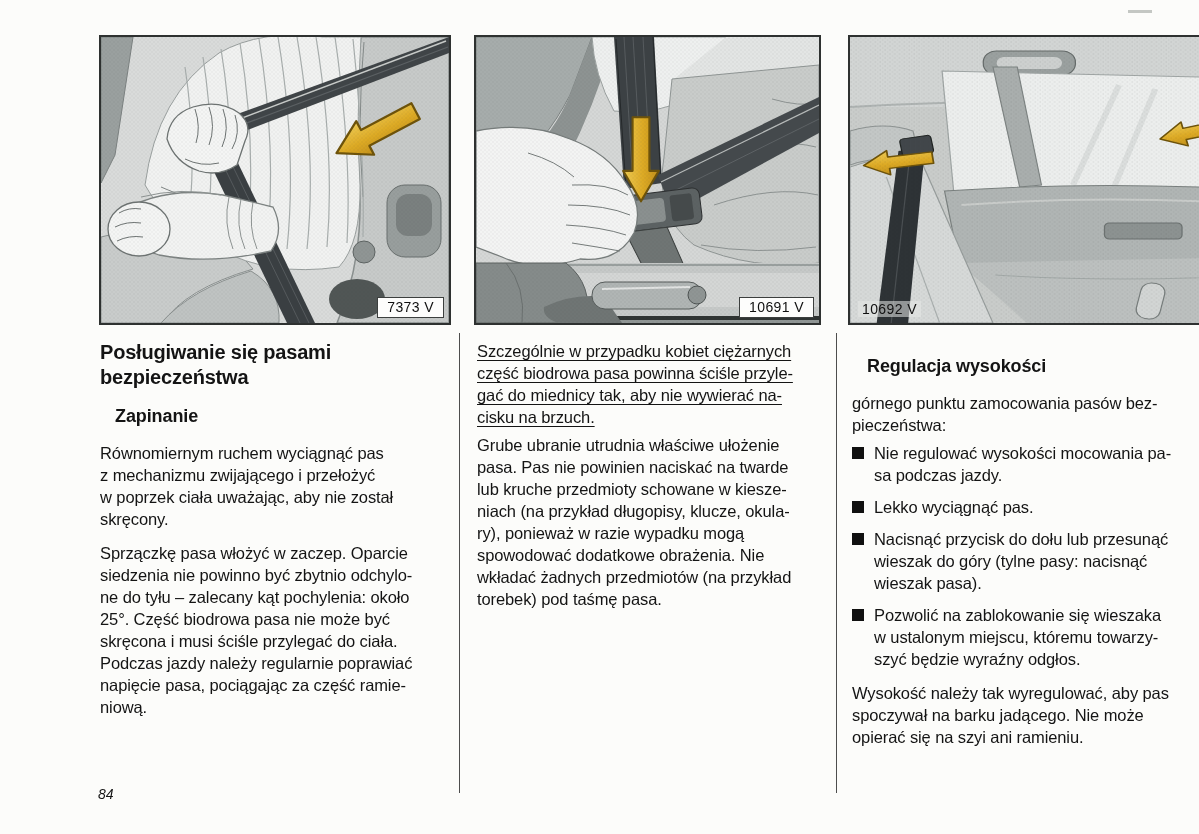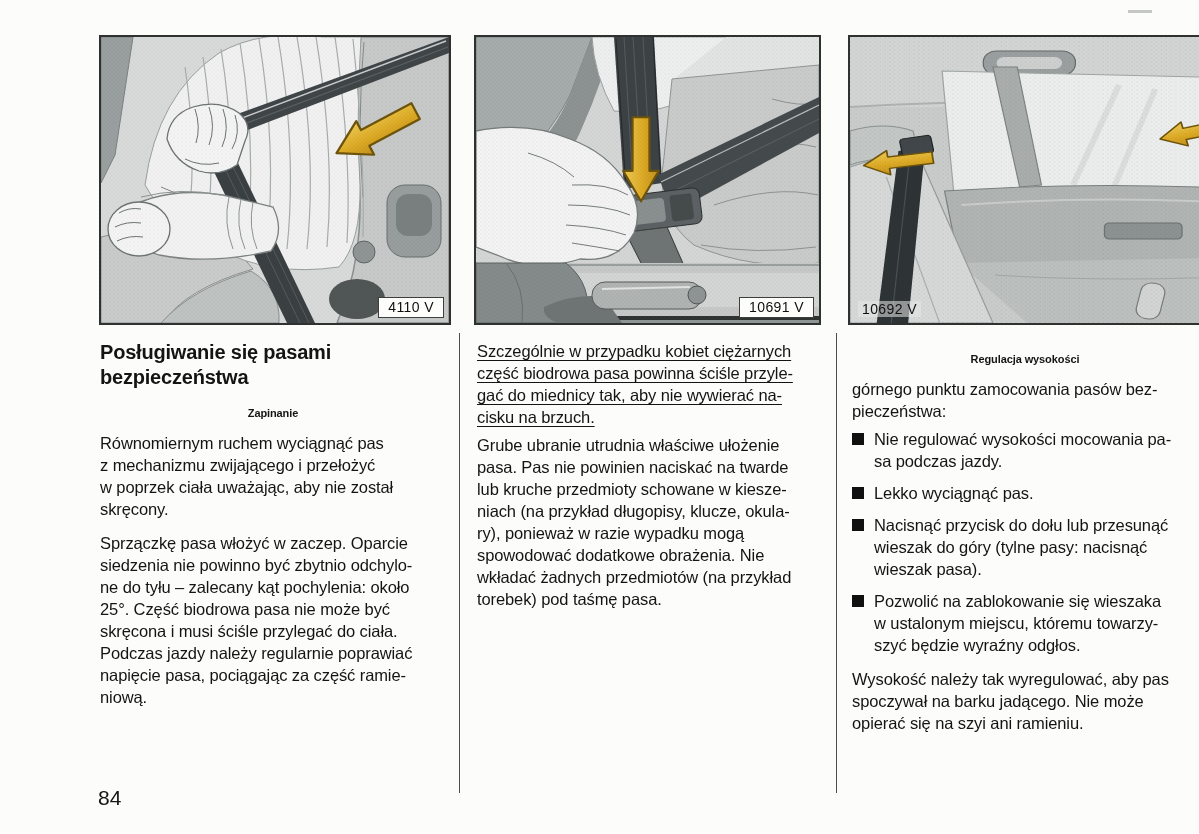--- a/index.html
+++ b/index.html
@@ -31,31 +31,31 @@
   .col {
     position:absolute; top:340px; width:346px;
     font-size:16.5px; line-height:22px; letter-spacing:-0.1px;
   }
   #col1 { left:100px; } #col2 { left:477px; } #col3 { left:852px; }
   .pre { white-space:pre-line; }
   .doc-title {
     font-size:20px; line-height:25px; font-weight:bold;
     letter-spacing:-0.2px; margin:0 0 12px; white-space:pre-line;
   }
-  .subhead { font-size:11px; font-weight:bold; margin:8px;text-align:center; }
+  .subhead { font-size:18px; font-weight:bold; margin:15px; }
   .col p { margin:0 0 12px; }
   .underlined { text-decoration:underline; text-underline-offset:3px; text-decoration-thickness:1px; }
   .intro { margin:0 0 6px !important; }
   .bullet { display:flex; margin:0 0 10px; }
   .bullet .sq { flex:0 0 12px; width:12px; height:12px; background:#101010; margin:5px 10px 0 0; }
   .closing { margin-top:12px !important; }
   
   .vdivider { position:absolute; top:333px; width:1px; height:460px; background:#4d4d4d; }
   #div1 { left:459px; } #div2 { left:836px; }
-  .pagenum { position:absolute; left:98px; top:786px; font-size:21px; }
+  .pagenum { position:absolute; left:98px; top:786px; font-size:14px;font-style:italic; }
   .corner-mark { position:absolute; left:1128px; top:10px; width:24px; height:3px; background:#c4c7c3; }
   .defs-svg { position:absolute; width:0; height:0; }
 </style>
 </head>
 <body>
 
 <div class="page">
 
   <svg class="defs-svg" aria-hidden="true">
     <defs>
@@ -147,21 +147,21 @@
         </g>
         <ellipse cx="38" cy="192" rx="31" ry="27" fill="#f4f5f4" stroke="#6d7372" stroke-width="1.3"></ellipse>
         <g stroke="#6d7372" fill="none">
           <path d="M18 176 Q28 170 40 172"></path>
             <path d="M14 190 Q26 184 40 186"></path>
             <path d="M16 204 Q28 198 42 200"></path>
         </g>
       </g>
       <rect width="348" height="286" fill="url(#ht)"></rect>
     </svg>
-    <span class="fig-caption">4110 V</span>
+    <span class="fig-caption">7373 V</span>
   </div>
 
   <div class="figure" id="fig2">
     <svg viewBox="0 0 343 286" preserveAspectRatio="none">
       <rect width="343" height="286" fill="#d5d7d6"></rect>
       <g>
         <path d="M0 0 L116 0 L94 58 Q68 108 38 126 L0 148 Z" fill="#a6acab" stroke="#7d8382"></path>
         <path d="M116 0 L94 58 Q78 96 48 122 L78 146 Q106 98 126 40 Z" fill="#8d9392"></path>
       </g>
       <path d="M116 0 L250 0 Q242 40 214 60 Q178 80 138 74 Q118 38 116 0 Z" fill="#eef0ef" stroke="#9aa09f"></path>

